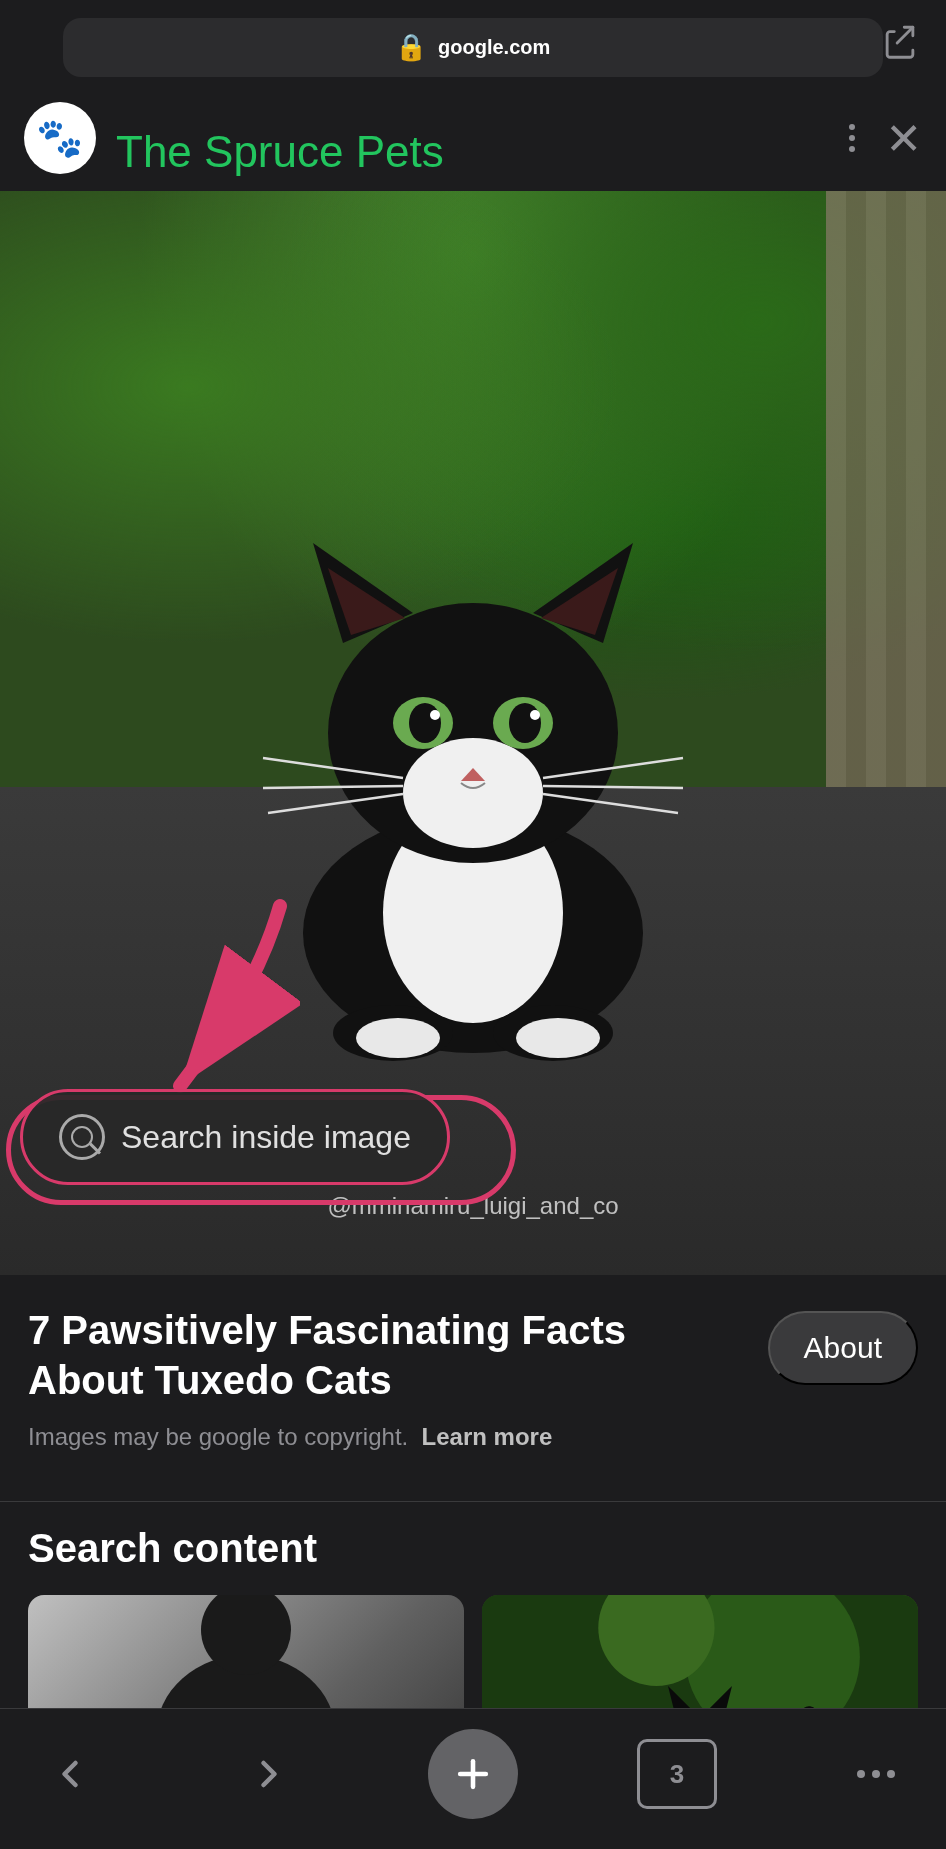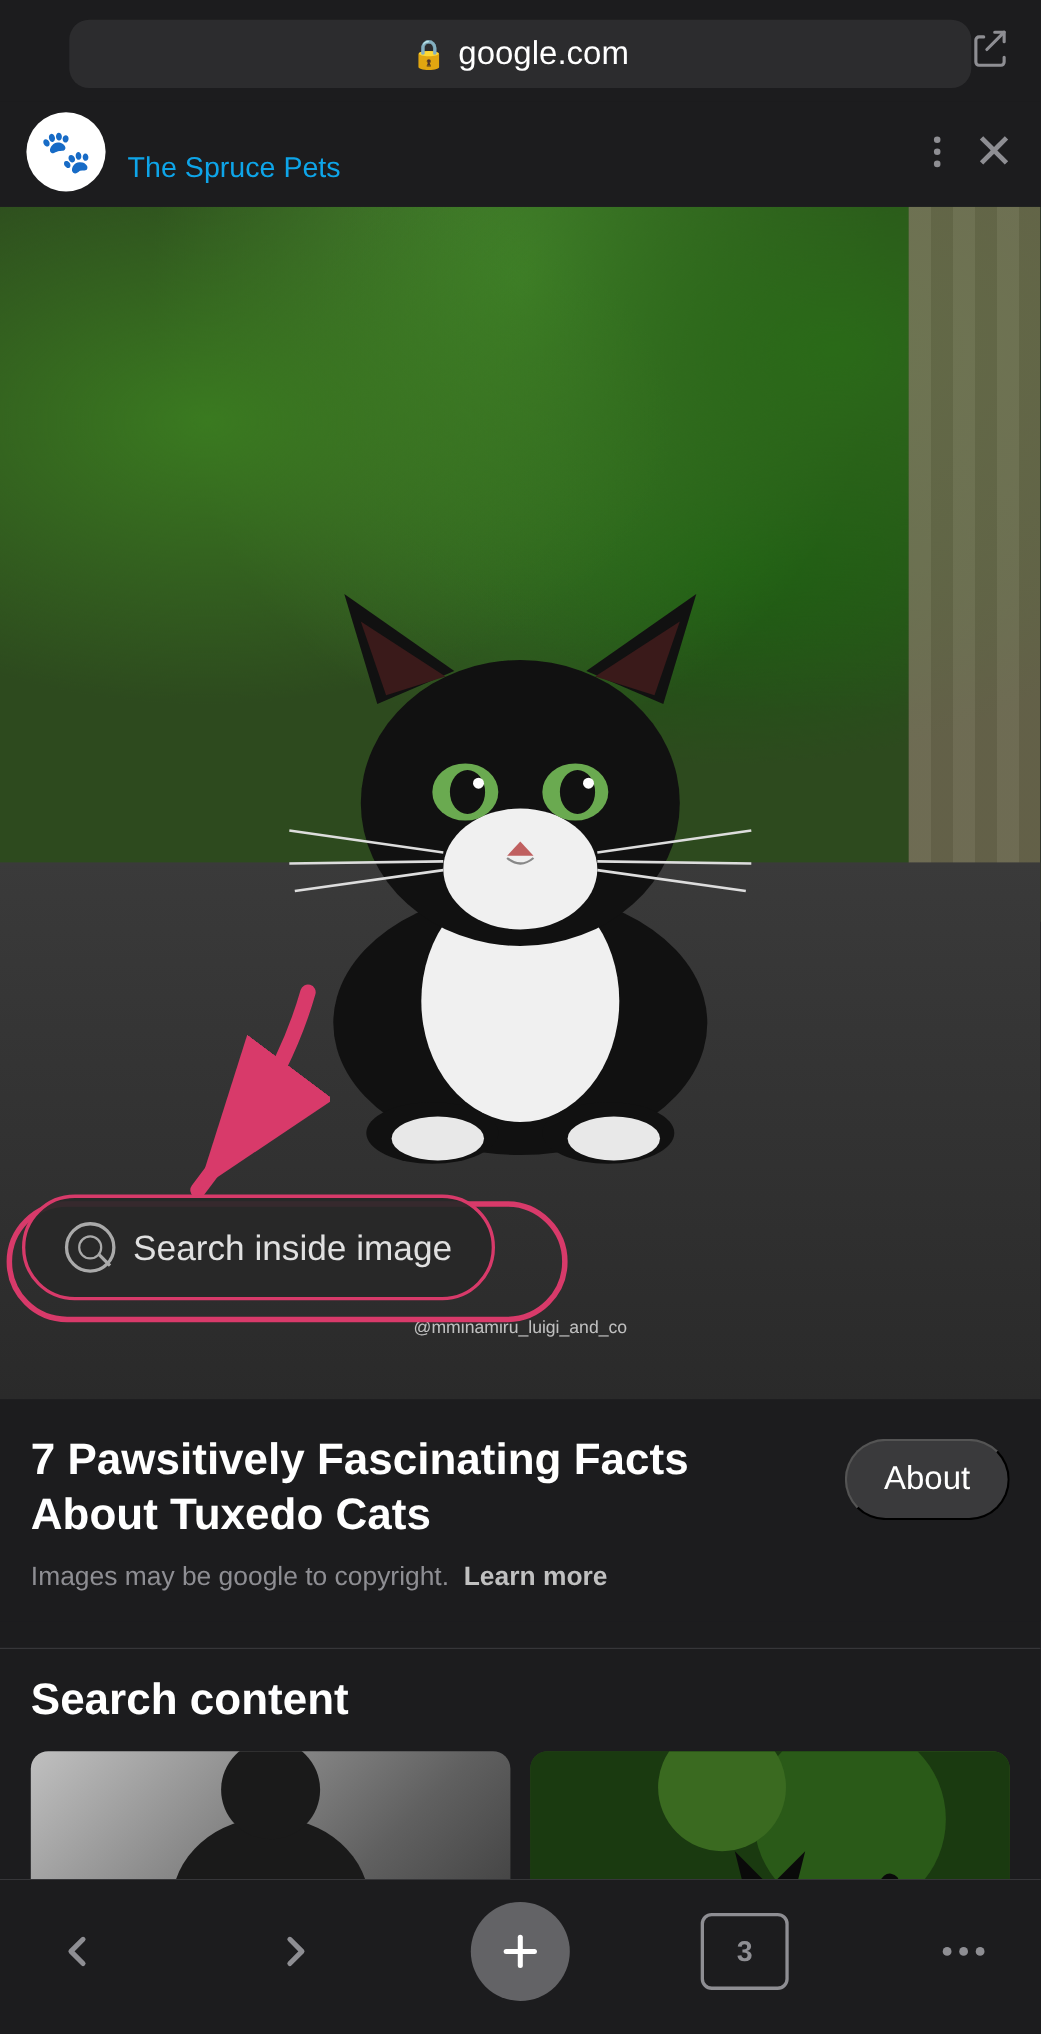--- a/index.html
+++ b/index.html
@@ -30,22 +30,22 @@
       gap: 10px;
       padding: 14px 32px;
       width: 820px;
     }
     .address-pill .lock-icon {
       color: #8e8e93;
       font-size: 26px;
     }
     .address-pill .url-text {
       color: #fff;
-      font-size: 30px;
-      font-weight: 400;
+      font-size: 20px;
+      font-weight: 700;
     }
     .share-btn {
       margin-left: auto;
       color: #8e8e93;
       font-size: 34px;
     }
 
     
     .tab-header {
       background: #1c1c1e;
@@ -62,23 +62,23 @@
       display: flex;
       align-items: center;
       justify-content: center;
       flex-shrink: 0;
       overflow: hidden;
     }
     .paw-icon {
       font-size: 38px;
     }
     .tab-title {
-      font-size: 26px;
+      font-size: 44px;
       font-weight: 500;
-      color: #0ea5e9;
+      color: #22c55e;
       flex: 1;
       margin-top: 28px;
     }
     .tab-more {
       color: #8e8e93;
       font-size: 36px;
       letter-spacing: 3px;
       display: flex;
       flex-direction: column;
       gap: 5px;
@@ -205,21 +205,21 @@
       z-index: 15;
     }
 
     
     .watermark {
       position: absolute;
       bottom: 55px;
       left: 50%;
       transform: translateX(-50%);
       color: rgba(255,255,255,0.7);
-      font-size: 16px;
+      font-size: 24px;
       z-index: 10;
       white-space: nowrap;
     }
 
     
     .content-section {
       background: #1c1c1e;
       padding: 30px 28px 20px;
     }
 

